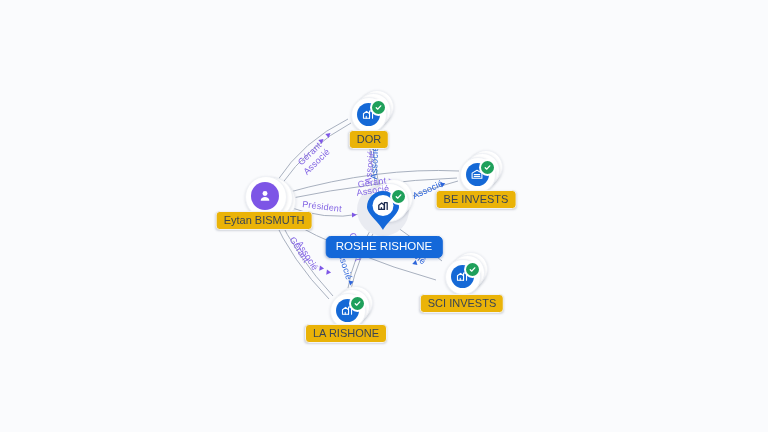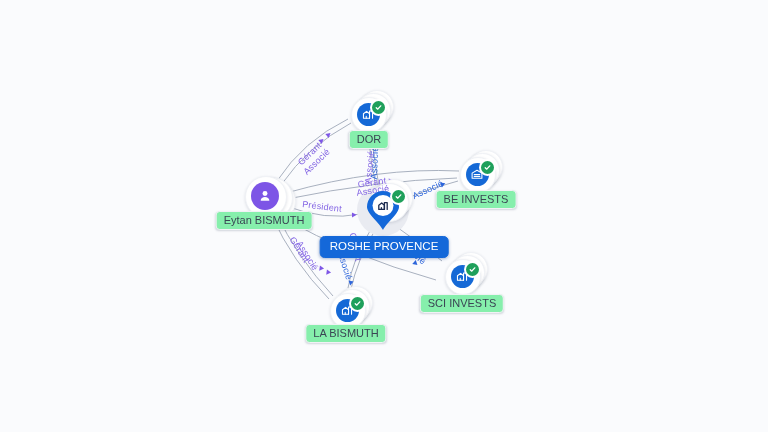--- a/index.html
+++ b/index.html
@@ -25,21 +25,21 @@
   .bubble{position:absolute;border-radius:50%;display:flex;align-items:center;justify-content:center;}
   .bubble.company{background:#1569d6;}
   .bubble.person{background:#7d55e6;}
   .badge{
     position:absolute;width:13px;height:13px;border-radius:50%;
     background:#1fa05b;border:2px solid #ffffff;
     display:flex;align-items:center;justify-content:center;
   }
   .pill{
     position:absolute;transform:translate(-50%,0);
-    background:#86efac;color:#3a4554;font-size:11px;line-height:1;
+    background:#eab308;color:#3a4554;font-size:11px;line-height:1;
     padding:3px 7px;border-radius:4px;white-space:nowrap;
     box-shadow:0 1px 2px rgba(25,39,70,.18);border:1px solid #f1f2f5;
   }
   .pill.focal{
     background:#1468d9;color:#ffffff;border:1px solid #1468d9;
     padding:4px 9px;border-radius:5px;font-size:11.5px;
     box-shadow:0 1px 3px rgba(20,60,140,.35);
   }
   .z1{z-index:1}.z2{z-index:2}.z3{z-index:3}.z4{z-index:4}.z5{z-index:5}
 </style>
@@ -192,37 +192,37 @@
         <path d="M3.5,16 V9.6 L8,6.2 L12.2,9.6 V16 Z"></path>
         <path d="M12.2,16 V5.6 H16.5 V16"></path>
         <path d="M7.5,16 v-2.6"></path>
       </svg>
     </div>
     <div class="badge z5" style="left:349px;top:295px;">
       <svg width="9" height="9" viewBox="0 0 12 12" fill="none" stroke="#ffffff" stroke-width="1.8" stroke-linecap="round" stroke-linejoin="round">
         <path d="M3,6.2 L5,8.2 L9,3.8"></path>
       </svg>
     </div>
-    <div class="pill z4" style="left:346px;top:324px;">LA BISMUTH</div>
+    <div class="pill z4" style="left:346px;top:324px;">LA RISHONE</div>
   </div>
 
   <div>
     <div class="halo z1" style="left:357px;top:184px;width:52px;height:52px;"></div>
     <div class="disc z1" style="left:375px;top:179px;width:36px;height:36px;"></div>
     <div class="disc z1" style="left:370px;top:183px;width:37px;height:37px;"></div>
     <svg class="z4" style="position:absolute;left:361px;top:189px;" width="44" height="44" viewBox="-22 -18 44 44">
       <path d="M0,23 C-3,16.5 -16,6.5 -16,0 A16,16 0 1 1 16,0 C16,6.5 3,16.5 0,23 Z" fill="#1468d9"></path>
       <circle cx="0" cy="-1.5" r="10.5" fill="#ffffff"></circle>
       <g transform="translate(-6.5,-8)" fill="none" stroke="#1d2b4f" stroke-width="1.3" stroke-linejoin="round" stroke-linecap="round">
         <path d="M2.3,10.4 V6.2 L5.2,4 L7.9,6.2 V10.4 Z"></path>
         <path d="M7.9,10.4 V3.6 H10.7 V10.4"></path>
         <path d="M4.9,10.4 v-1.7"></path>
       </g>
     </svg>
     <div class="badge z5" style="left:390px;top:188px;">
       <svg width="9" height="9" viewBox="0 0 12 12" fill="none" stroke="#ffffff" stroke-width="1.8" stroke-linecap="round" stroke-linejoin="round">
         <path d="M3,6.2 L5,8.2 L9,3.8"></path>
       </svg>
     </div>
-    <div class="pill focal z5" style="left:384px;top:236px;">ROSHE PROVENCE</div>
+    <div class="pill focal z5" style="left:384px;top:236px;">ROSHE RISHONE</div>
   </div>
 
 </div>
 
 </body></html>

